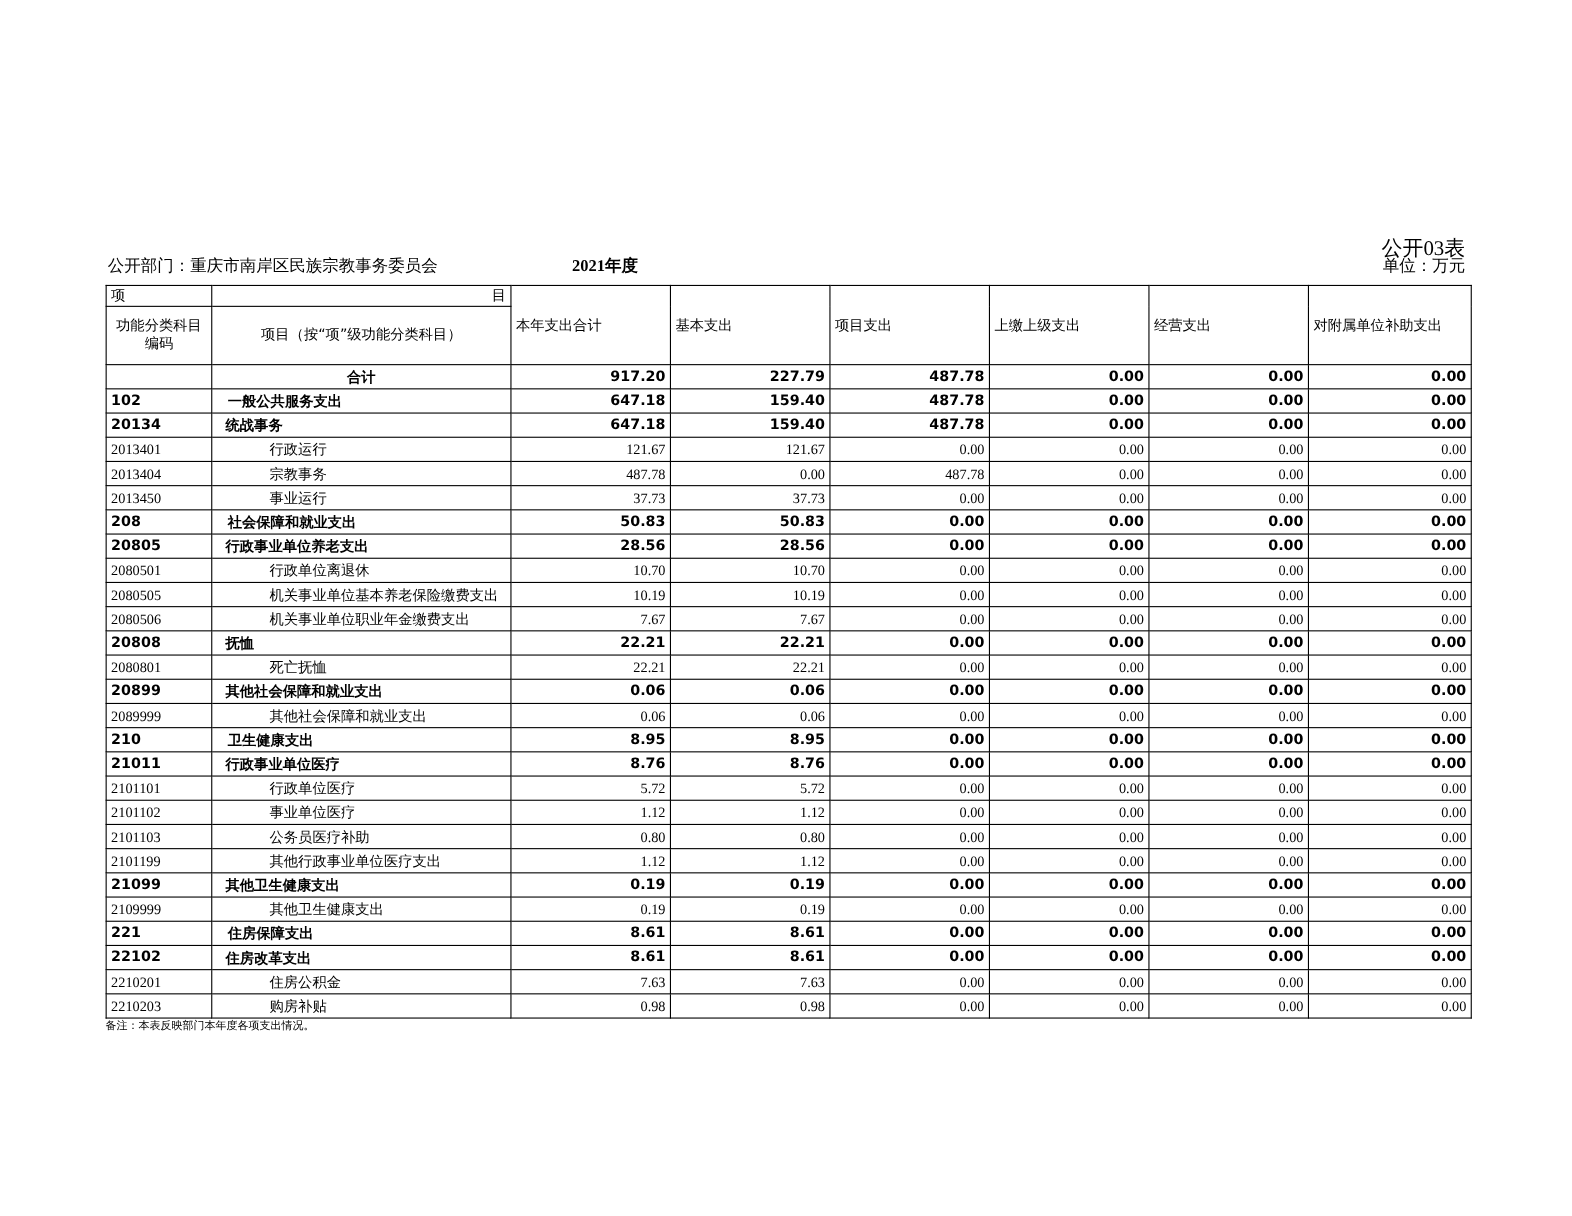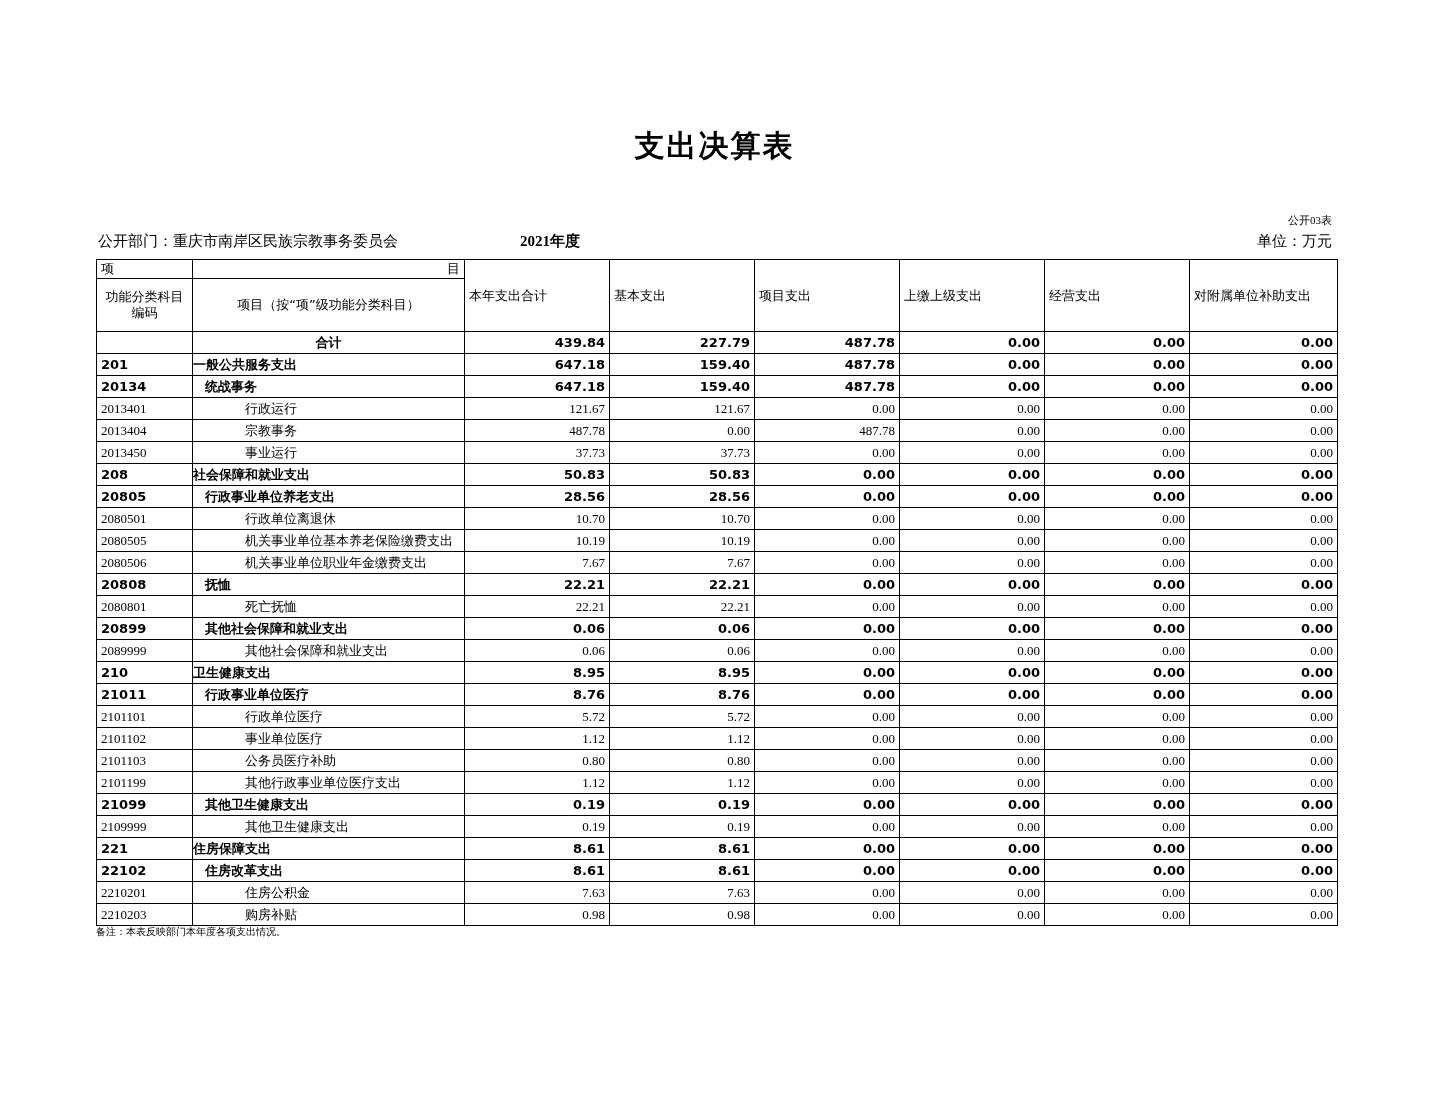--- a/index.html
+++ b/index.html
@@ -52,21 +52,21 @@
     top: 0;
     white-space: nowrap;
     font-weight: bold;
   }
   .meta-sheet {
     position: absolute;
     right: 0;
     top: -19px;
     text-align: right;
     white-space: nowrap;
-    font-size: 11px;
+    font-size: 19px;
   }
   .meta-unit {
     position: absolute;
     right: 0;
     top: 0;
     text-align: right;
     white-space: nowrap;
     font-size: 15px;
   }
   table.main {
@@ -129,38 +129,37 @@
     font-weight: bold;
   }
   tr.total td.name {
     text-align: center;
     margin-left: 44px;
   }
   tr.lvl1 td, tr.lvl2 td {
     font-family: "DejaVu Sans", sans-serif;
     font-weight: bold;
   }
-  tr.lvl1 td.name { padding-left: 0; margin-top: 20px; }
+  tr.lvl1 td.name { padding-left: 14px; margin-top: 20px; }
   tr.lvl2 td.name { padding-left: 12px; }
   tr.lvl3 td.name { padding-left: 52px; }
   tr.lvl3 td, tr.lvl3 td.num { font-weight: normal; }
   .footnote {
     position: absolute;
     left: 96px;
     top: 925px;
     font-size: 10px;
     white-space: nowrap;
   }
 </style>
 </head>
 <body>
 
 <div class="page">
 
-  <div class="doc-title">支出决算表</div>
 
   <div class="meta-row">
     <span class="meta-dept">公开部门：重庆市南岸区民族宗教事务委员会</span>
     <span class="meta-year">2021年度</span>
     <span class="meta-sheet">公开03表</span>
     <span class="meta-unit">单位：万元</span>
   </div>
 
   <table class="main">
     <colgroup>
@@ -186,29 +185,29 @@
       </tr>
       <tr class="hdr-main">
         <td>功能分类科目编码</td>
         <td>项目（按“项”级功能分类科目）</td>
       </tr>
     </thead>
     <tbody>
         <tr class="total">
           <td class="code"></td>
           <td class="name">合计</td>
-          <td class="num">439.84</td>
+          <td class="num">917.20</td>
           <td class="num">227.79</td>
           <td class="num">487.78</td>
           <td class="num">0.00</td>
           <td class="num">0.00</td>
           <td class="num">0.00</td>
         </tr>
         <tr class="lvl1">
-          <td class="code">201</td>
+          <td class="code">102</td>
           <td class="name">一般公共服务支出</td>
           <td class="num">647.18</td>
           <td class="num">159.40</td>
           <td class="num">487.78</td>
           <td class="num">0.00</td>
           <td class="num">0.00</td>
           <td class="num">0.00</td>
         </tr>
         <tr class="lvl2">
           <td class="code">20134</td>

